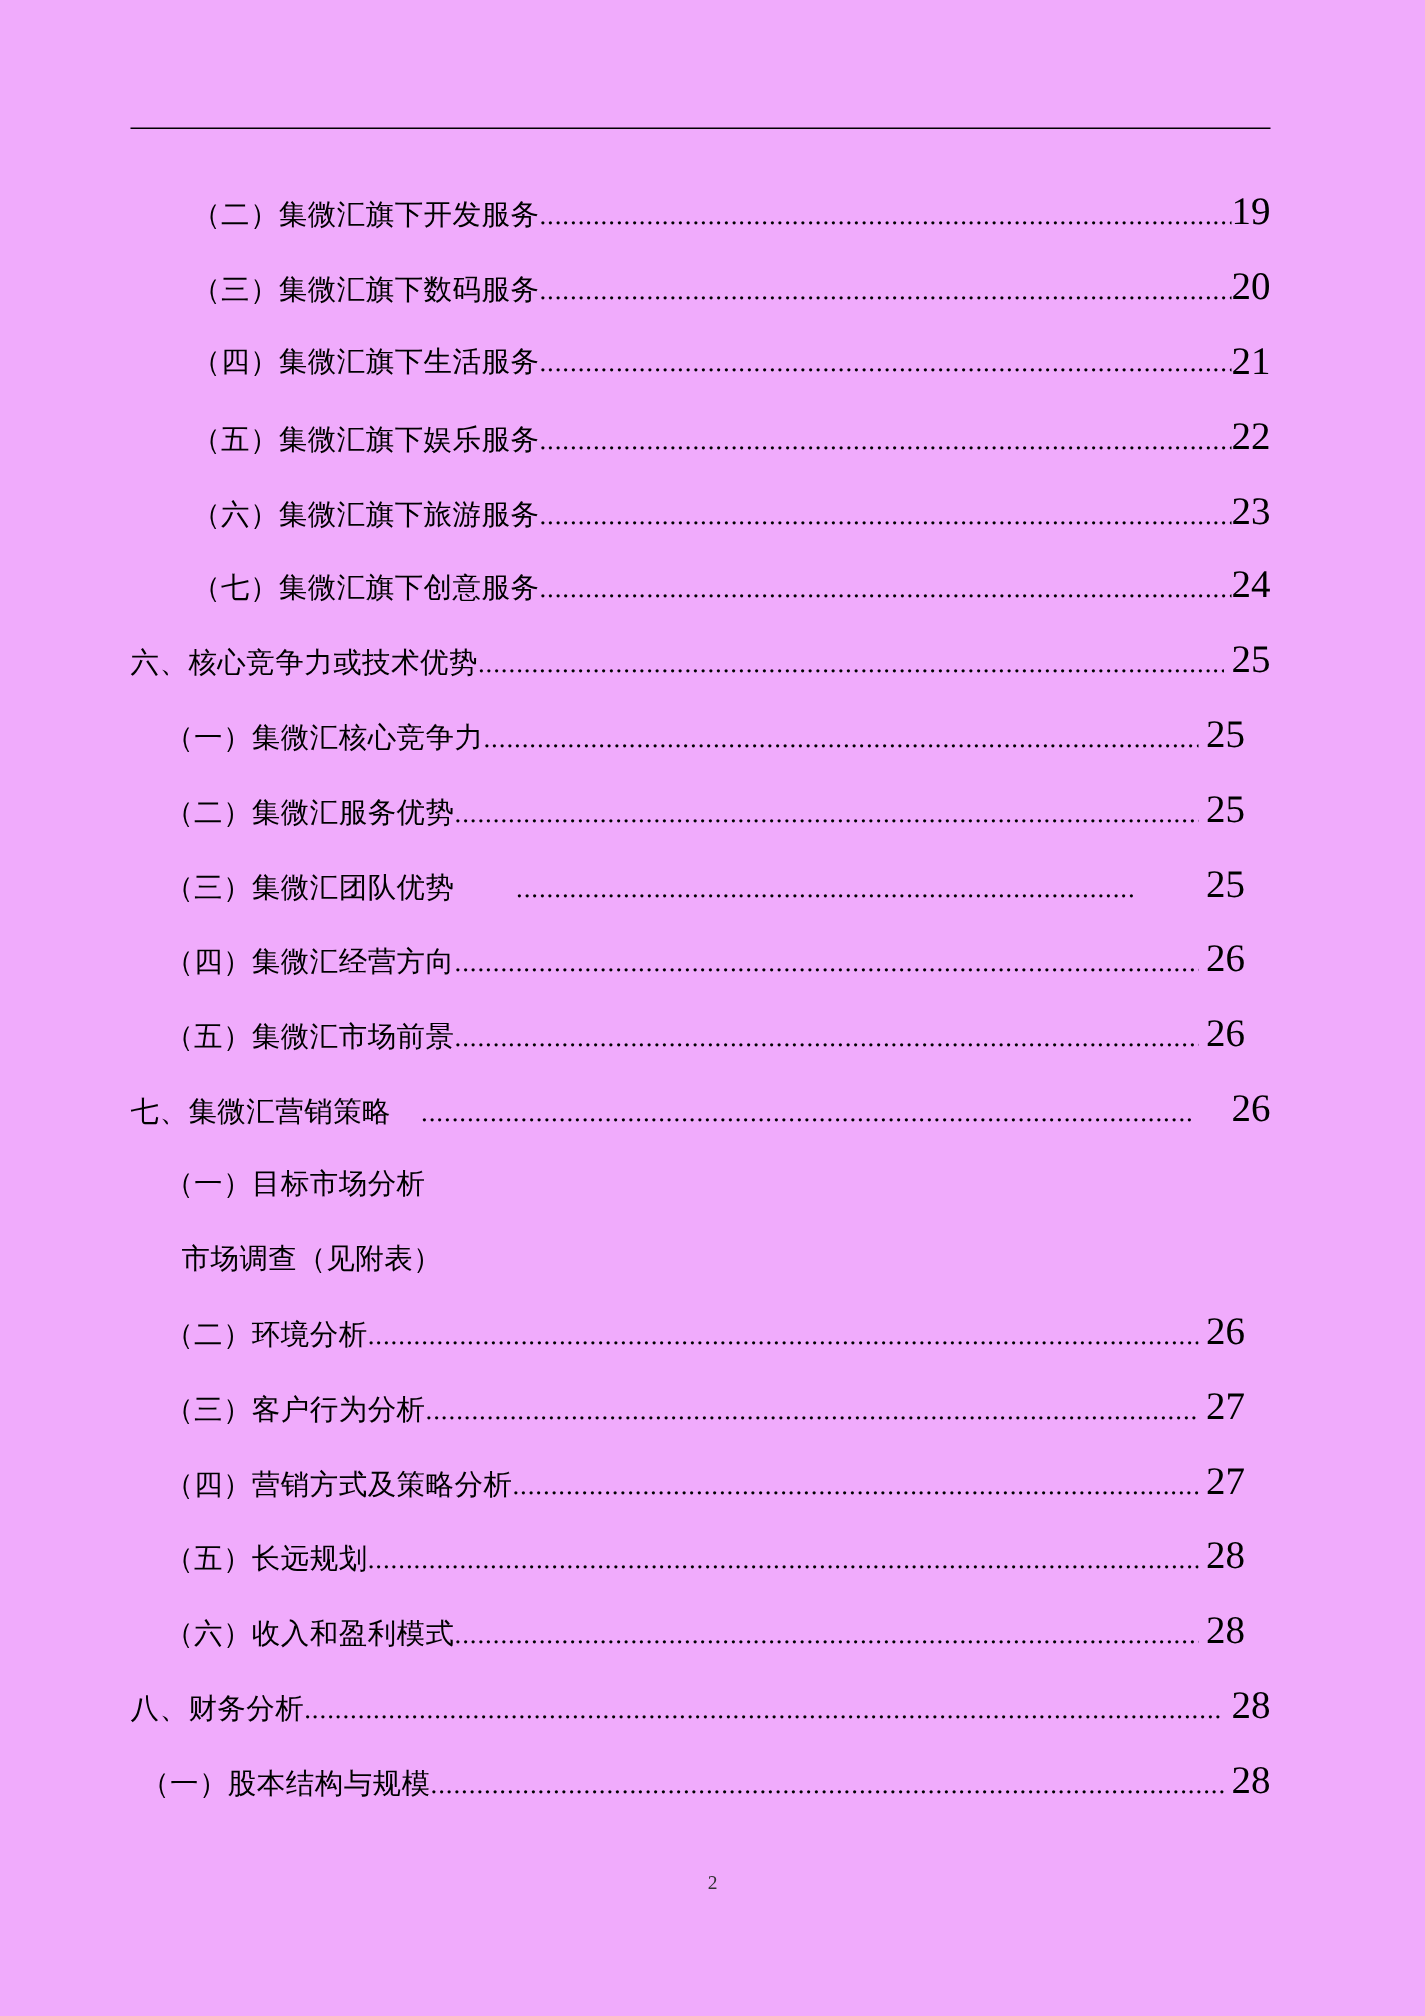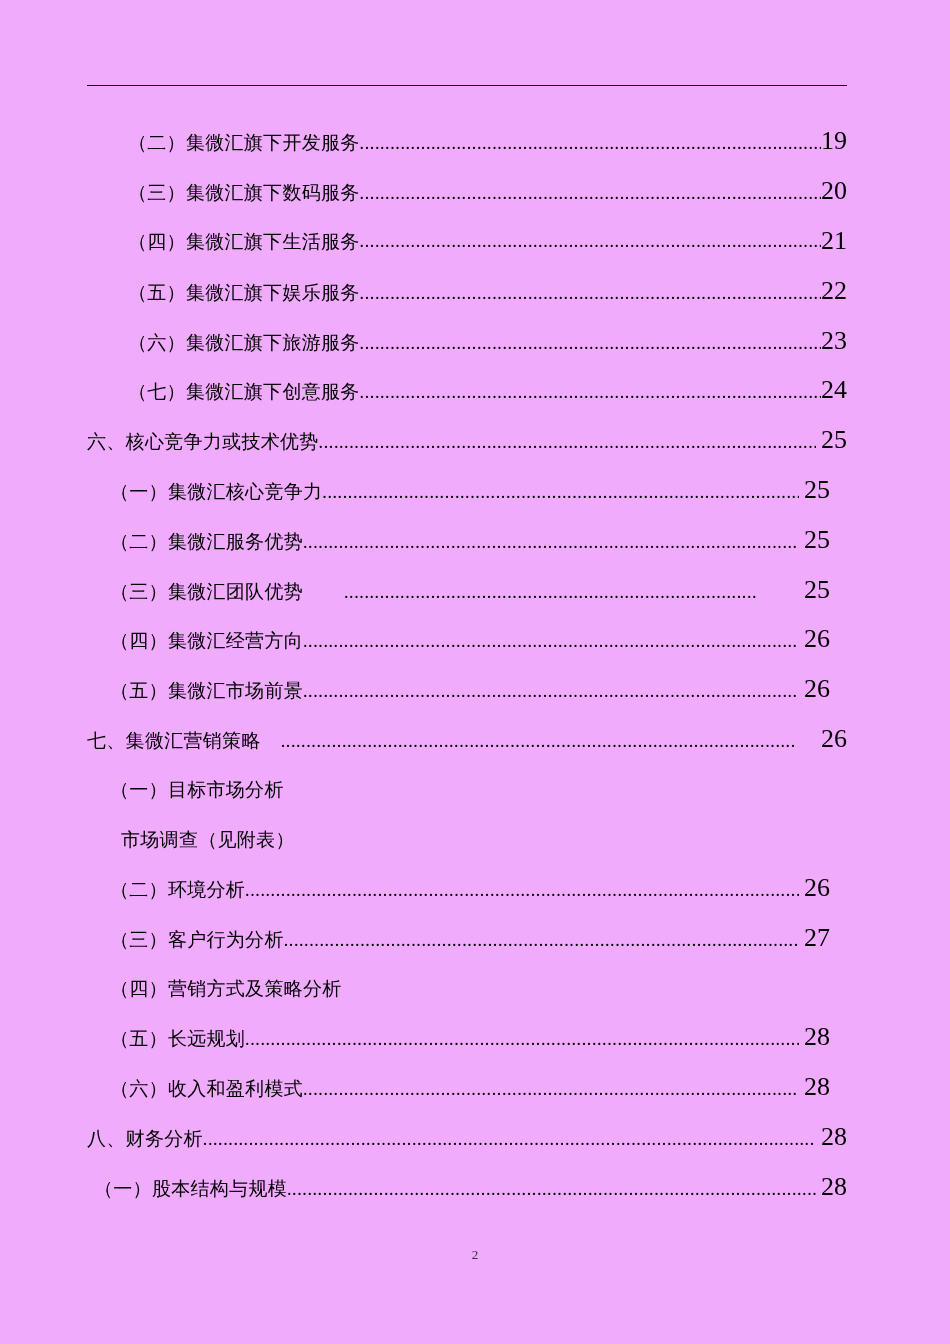--- a/index.html
+++ b/index.html
@@ -181,21 +181,21 @@
       <span class="toc-leader"></span>
       <span class="toc-page spaced">26</span>
     </div>
 
     <div class="toc-row" style="left:110px; top:923px; width:720px;">
       <span class="toc-title">（三）客户行为分析</span>
       <span class="toc-leader"></span>
       <span class="toc-page spaced">27</span>
     </div>
 
-    <div class="toc-row" style="left:110px; top:973px; width:720px;flex-direction:column;">
+    <div class="toc-row" style="left:110px; top:973px; width:720px;">
       <span class="toc-title">（四）营销方式及策略分析</span>
       <span class="toc-leader"></span>
       <span class="toc-page spaced">27</span>
     </div>
 
     <div class="toc-row" style="left:110px; top:1022px; width:720px;">
       <span class="toc-title">（五）长远规划</span>
       <span class="toc-leader"></span>
       <span class="toc-page spaced">28</span>
     </div>

